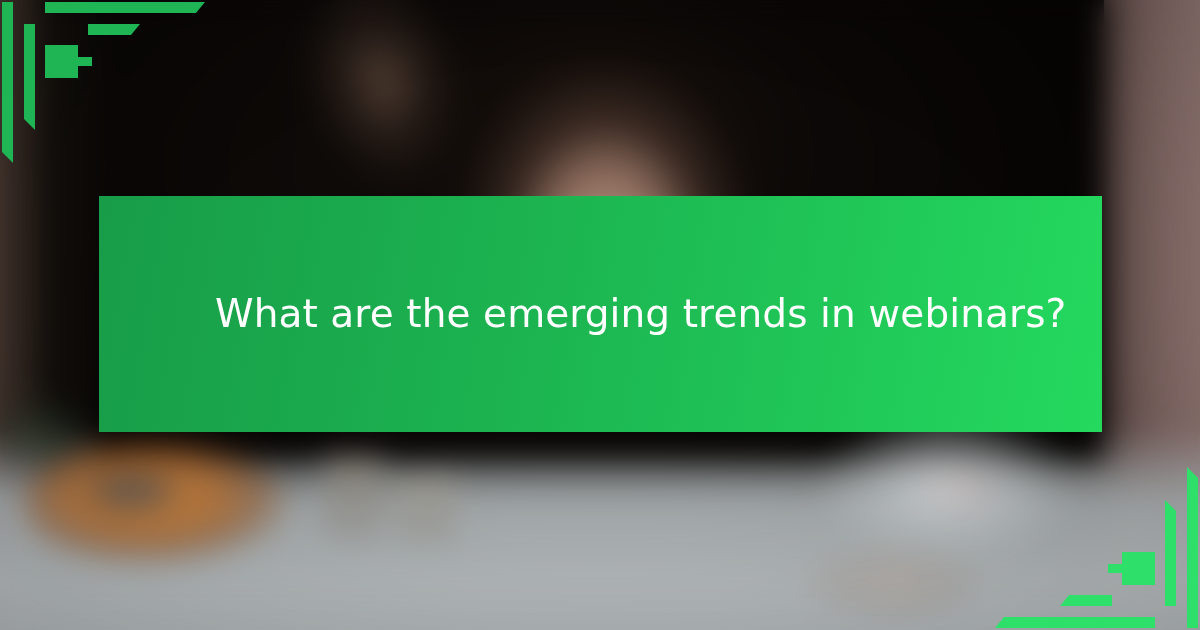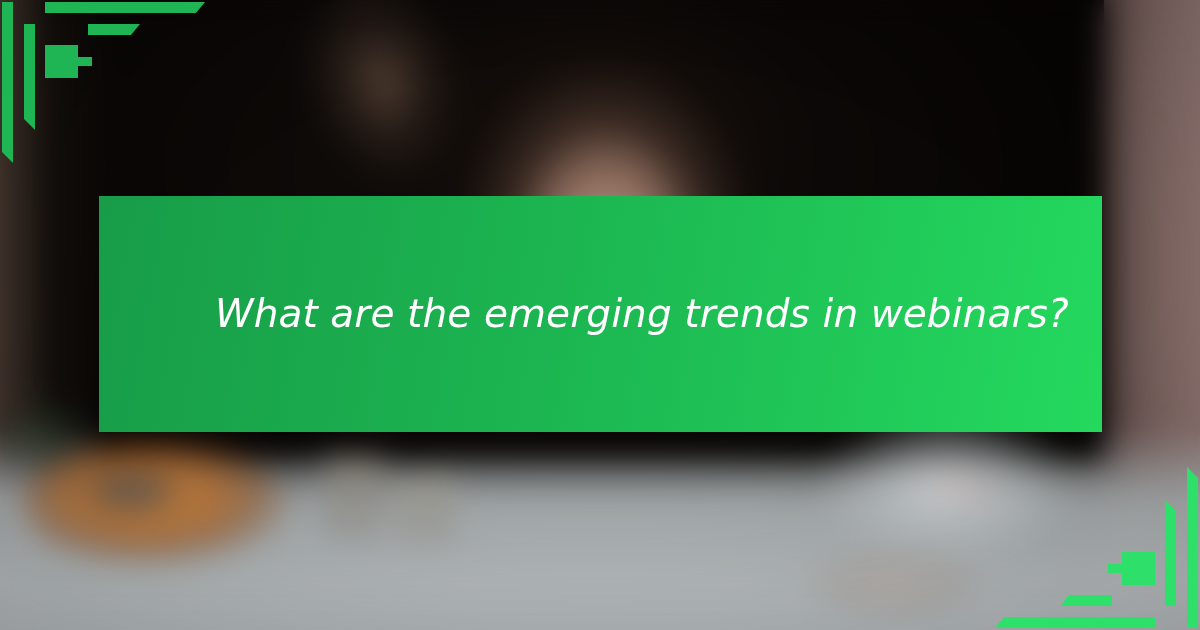--- a/index.html
+++ b/index.html
@@ -6,21 +6,20 @@
     margin: 0;
     padding: 0;
     background: #000;
   }
   #canvas {
     position: relative;
     width: 1200px;
     height: 630px;
     overflow: hidden;
     font-family: "DejaVu Sans", sans-serif;
-    font-style: italic;
   }
 
   
   .bg-layer {
     position: absolute;
     inset: 0;
     overflow: hidden;
   }
   .bg-base {
     position: absolute;

